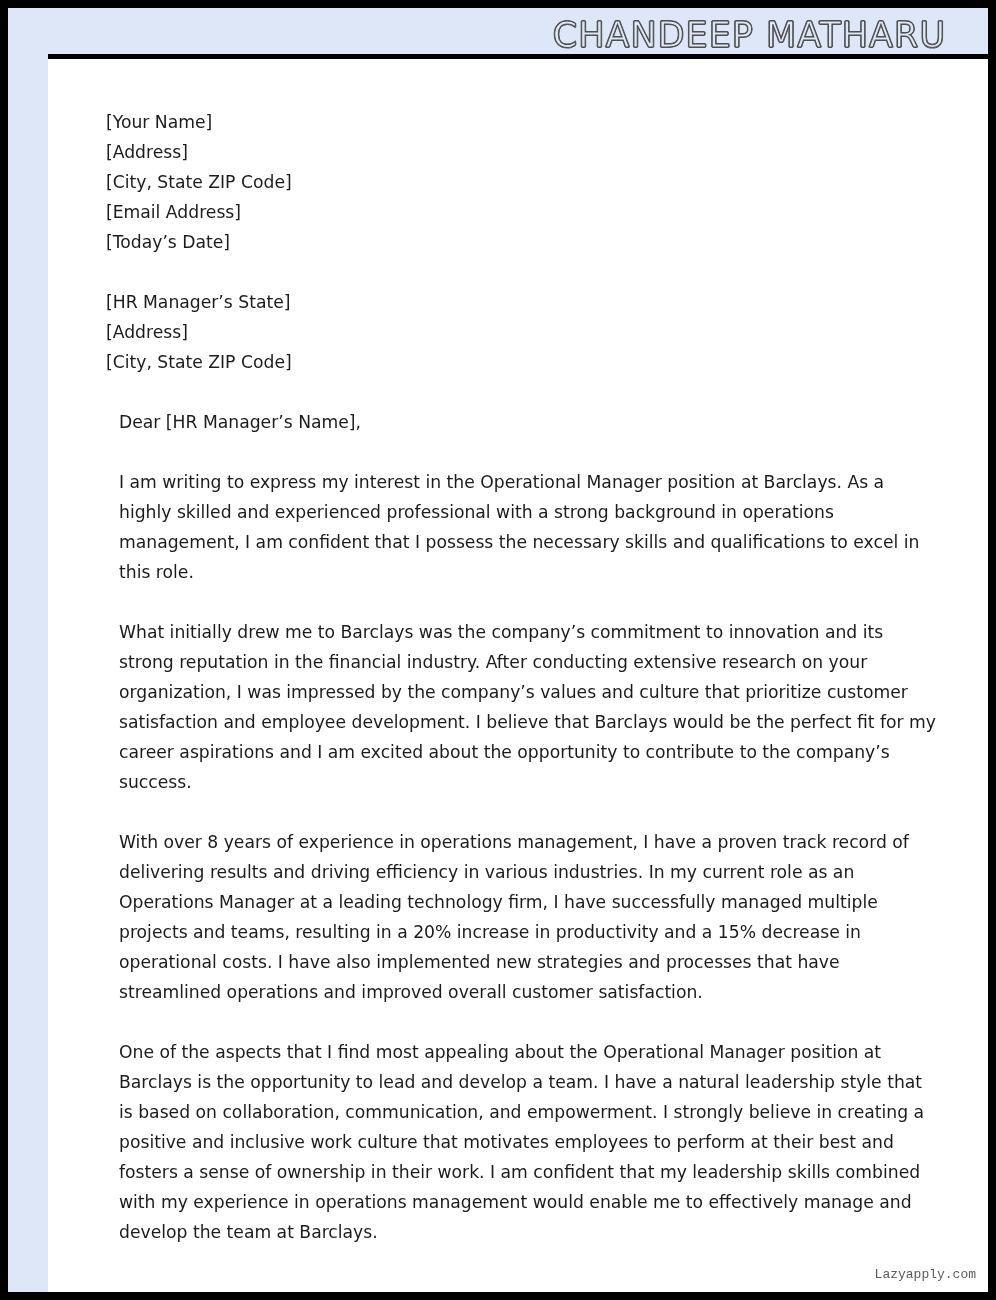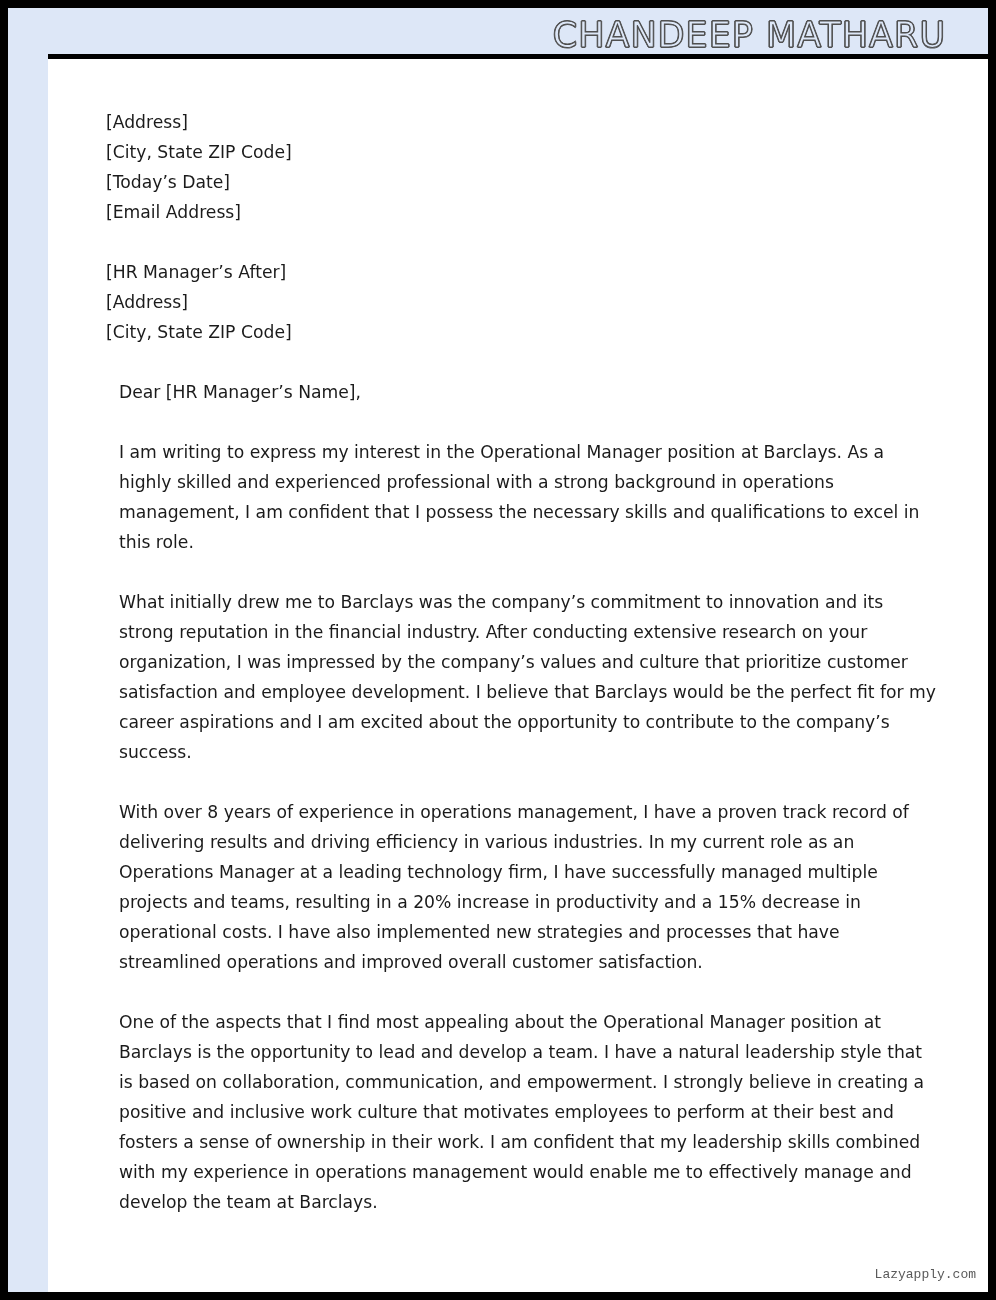--- a/index.html
+++ b/index.html
@@ -105,28 +105,29 @@
     <div class="header-name">CHANDEEP MATHARU</div>
   </div>
 
   <div class="rule"></div>
 
   <div class="sheet">
 
     <div class="letter">
 
       <div class="block">
+        <span class="line">[Your Name]</span>
         <span class="line">[Address]</span>
         <span class="line">[City, State ZIP Code]</span>
+        <span class="line">[Email Address]</span>
         <span class="line">[Today’s Date]</span>
-        <span class="line">[Email Address]</span>
       </div>
 
       <div class="block">
-        <span class="line">[HR Manager’s After]</span>
+        <span class="line">[HR Manager’s State]</span>
         <span class="line">[Address]</span>
         <span class="line">[City, State ZIP Code]</span>
       </div>
 
       <p class="para">Dear [HR Manager’s Name],</p>
 
       <p class="para">I am writing to express my interest in the Operational Manager position at Barclays. As a highly skilled and experienced professional with a strong background in operations management, I am confident that I possess the necessary skills and qualifications to excel in this role.</p>
       <p class="para">What initially drew me to Barclays was the company’s commitment to innovation and its strong reputation in the financial industry. After conducting extensive research on your organization, I was impressed by the company’s values and culture that prioritize customer satisfaction and employee development. I believe that Barclays would be the perfect fit for my career aspirations and I am excited about the opportunity to contribute to the company’s success.</p>
       <p class="para">With over 8 years of experience in operations management, I have a proven track record of delivering results and driving efficiency in various industries. In my current role as an Operations Manager at a leading technology firm, I have successfully managed multiple projects and teams, resulting in a 20% increase in productivity and a 15% decrease in operational costs. I have also implemented new strategies and processes that have streamlined operations and improved overall customer satisfaction.</p>
       <p class="para">One of the aspects that I find most appealing about the Operational Manager position at Barclays is the opportunity to lead and develop a team. I have a natural leadership style that is based on collaboration, communication, and empowerment. I strongly believe in creating a positive and inclusive work culture that motivates employees to perform at their best and fosters a sense of ownership in their work. I am confident that my leadership skills combined with my experience in operations management would enable me to effectively manage and develop the team at Barclays.</p>

